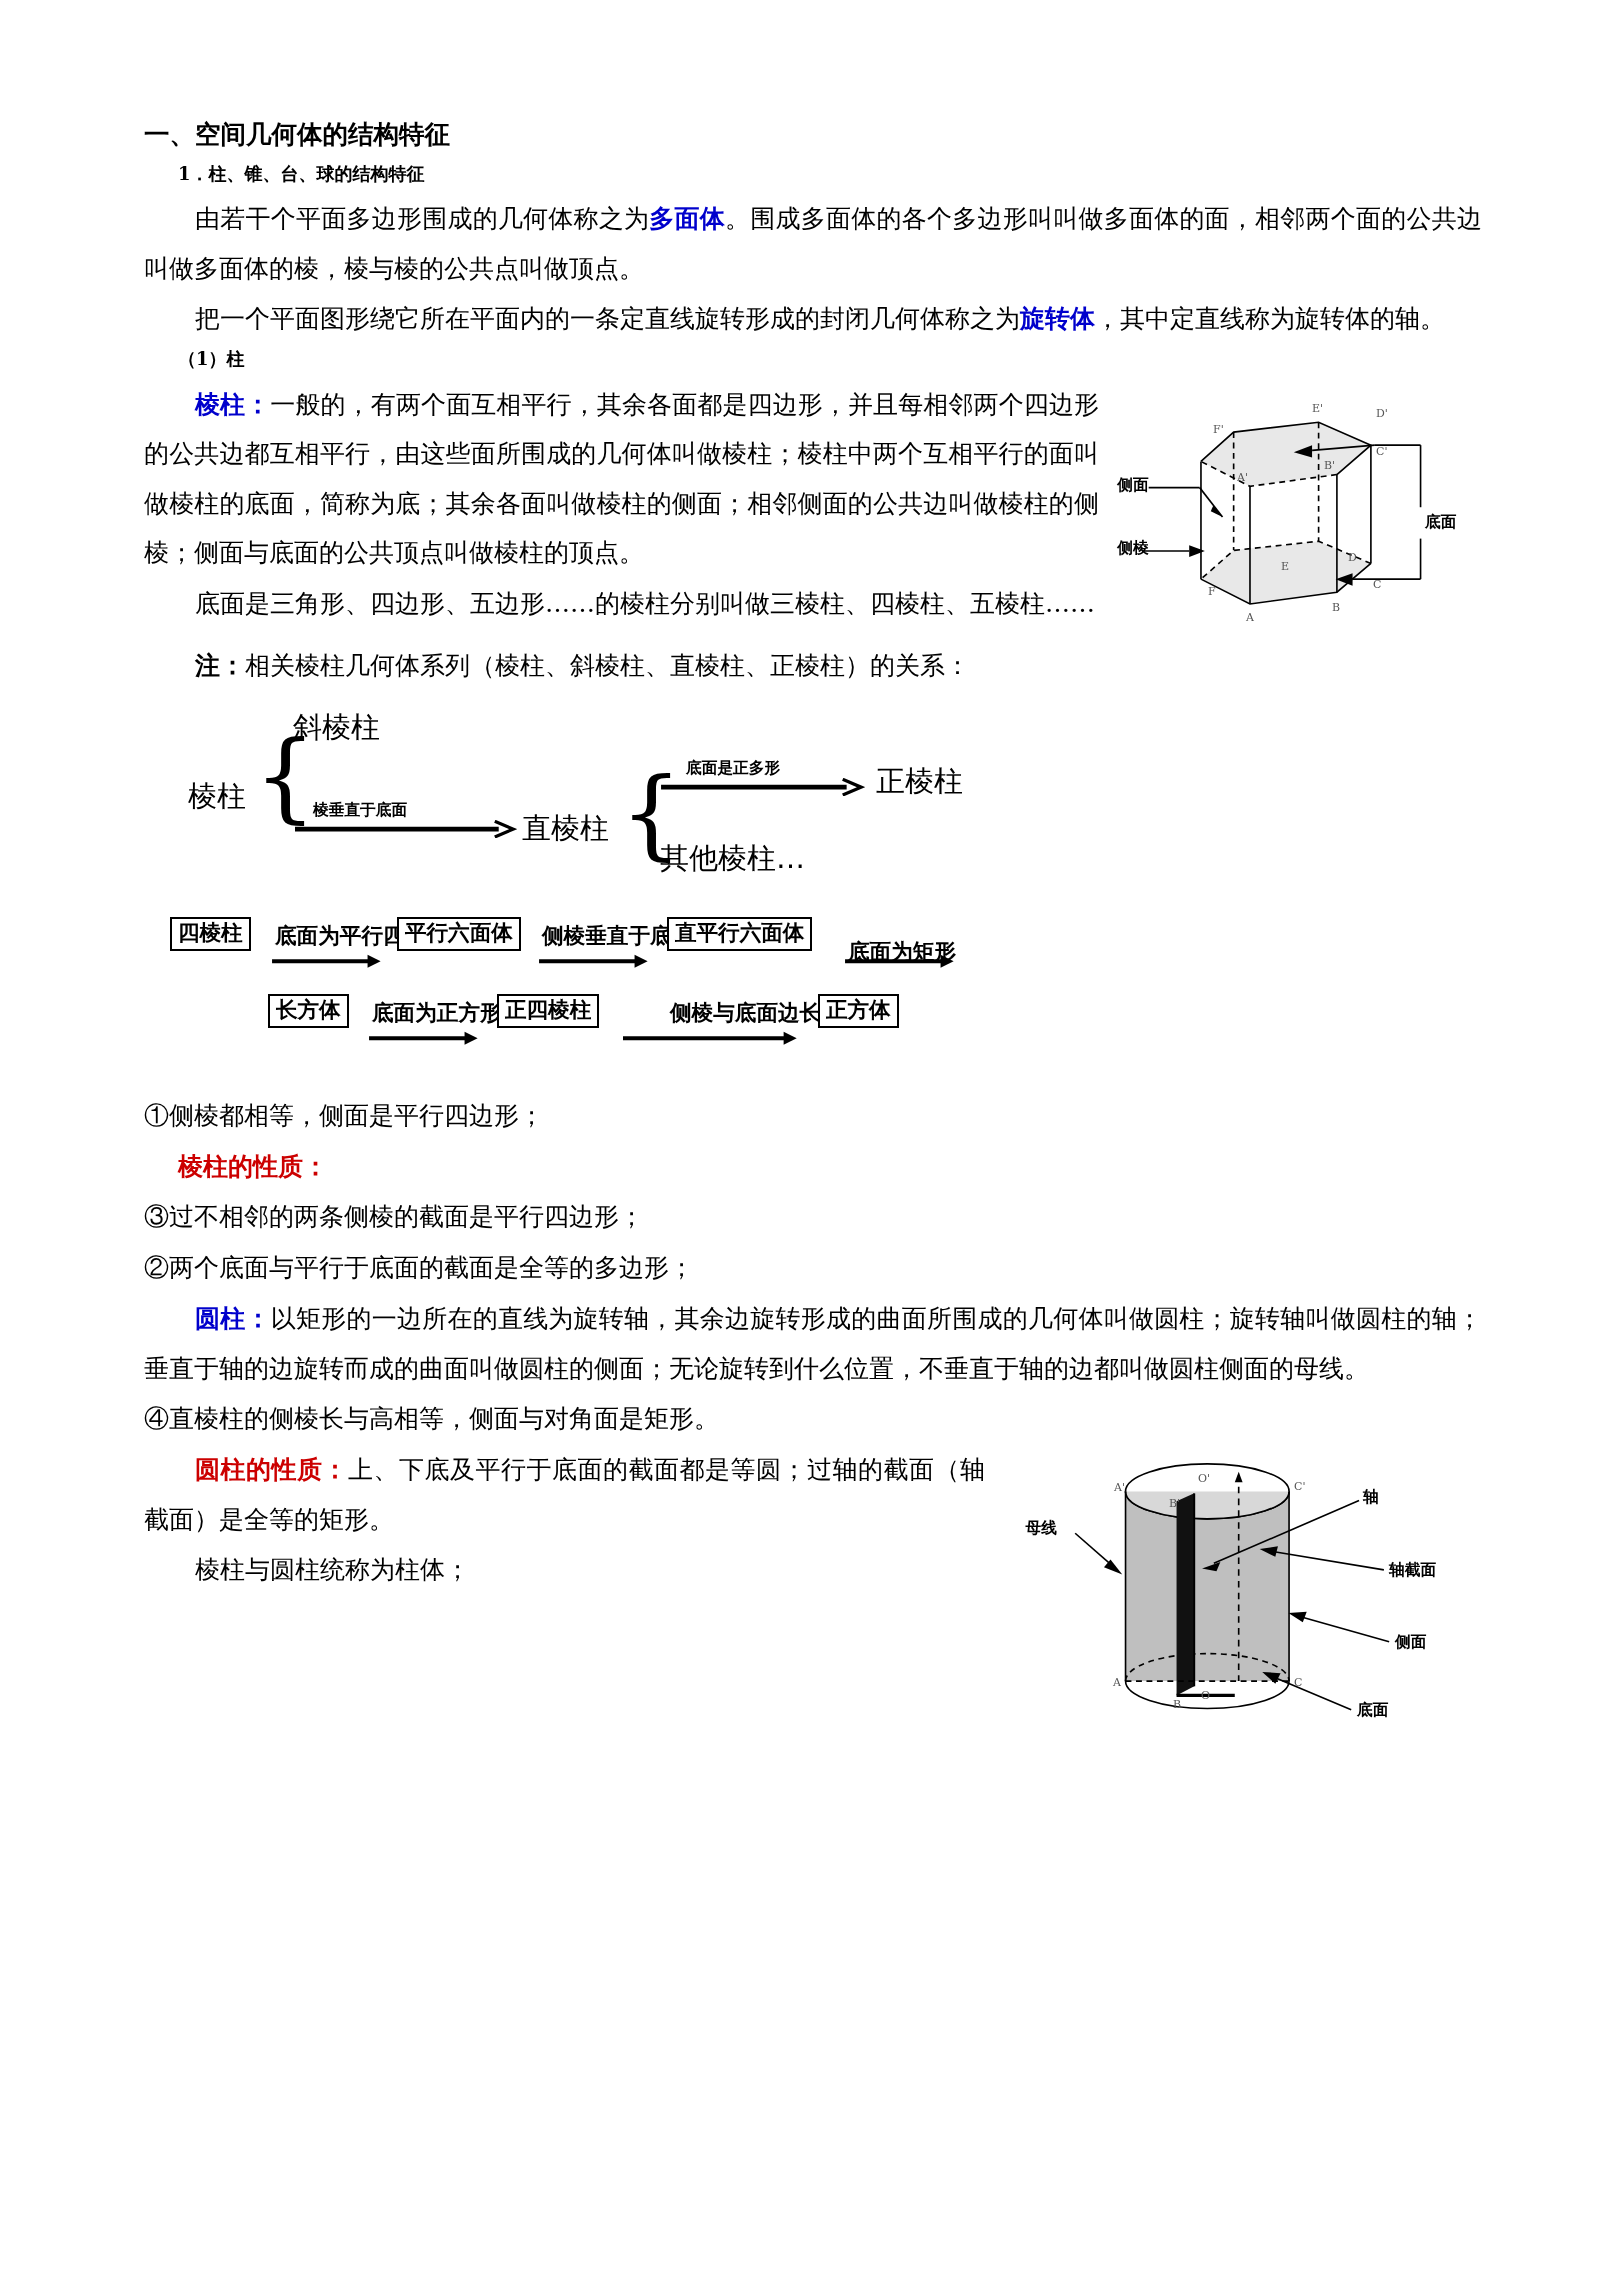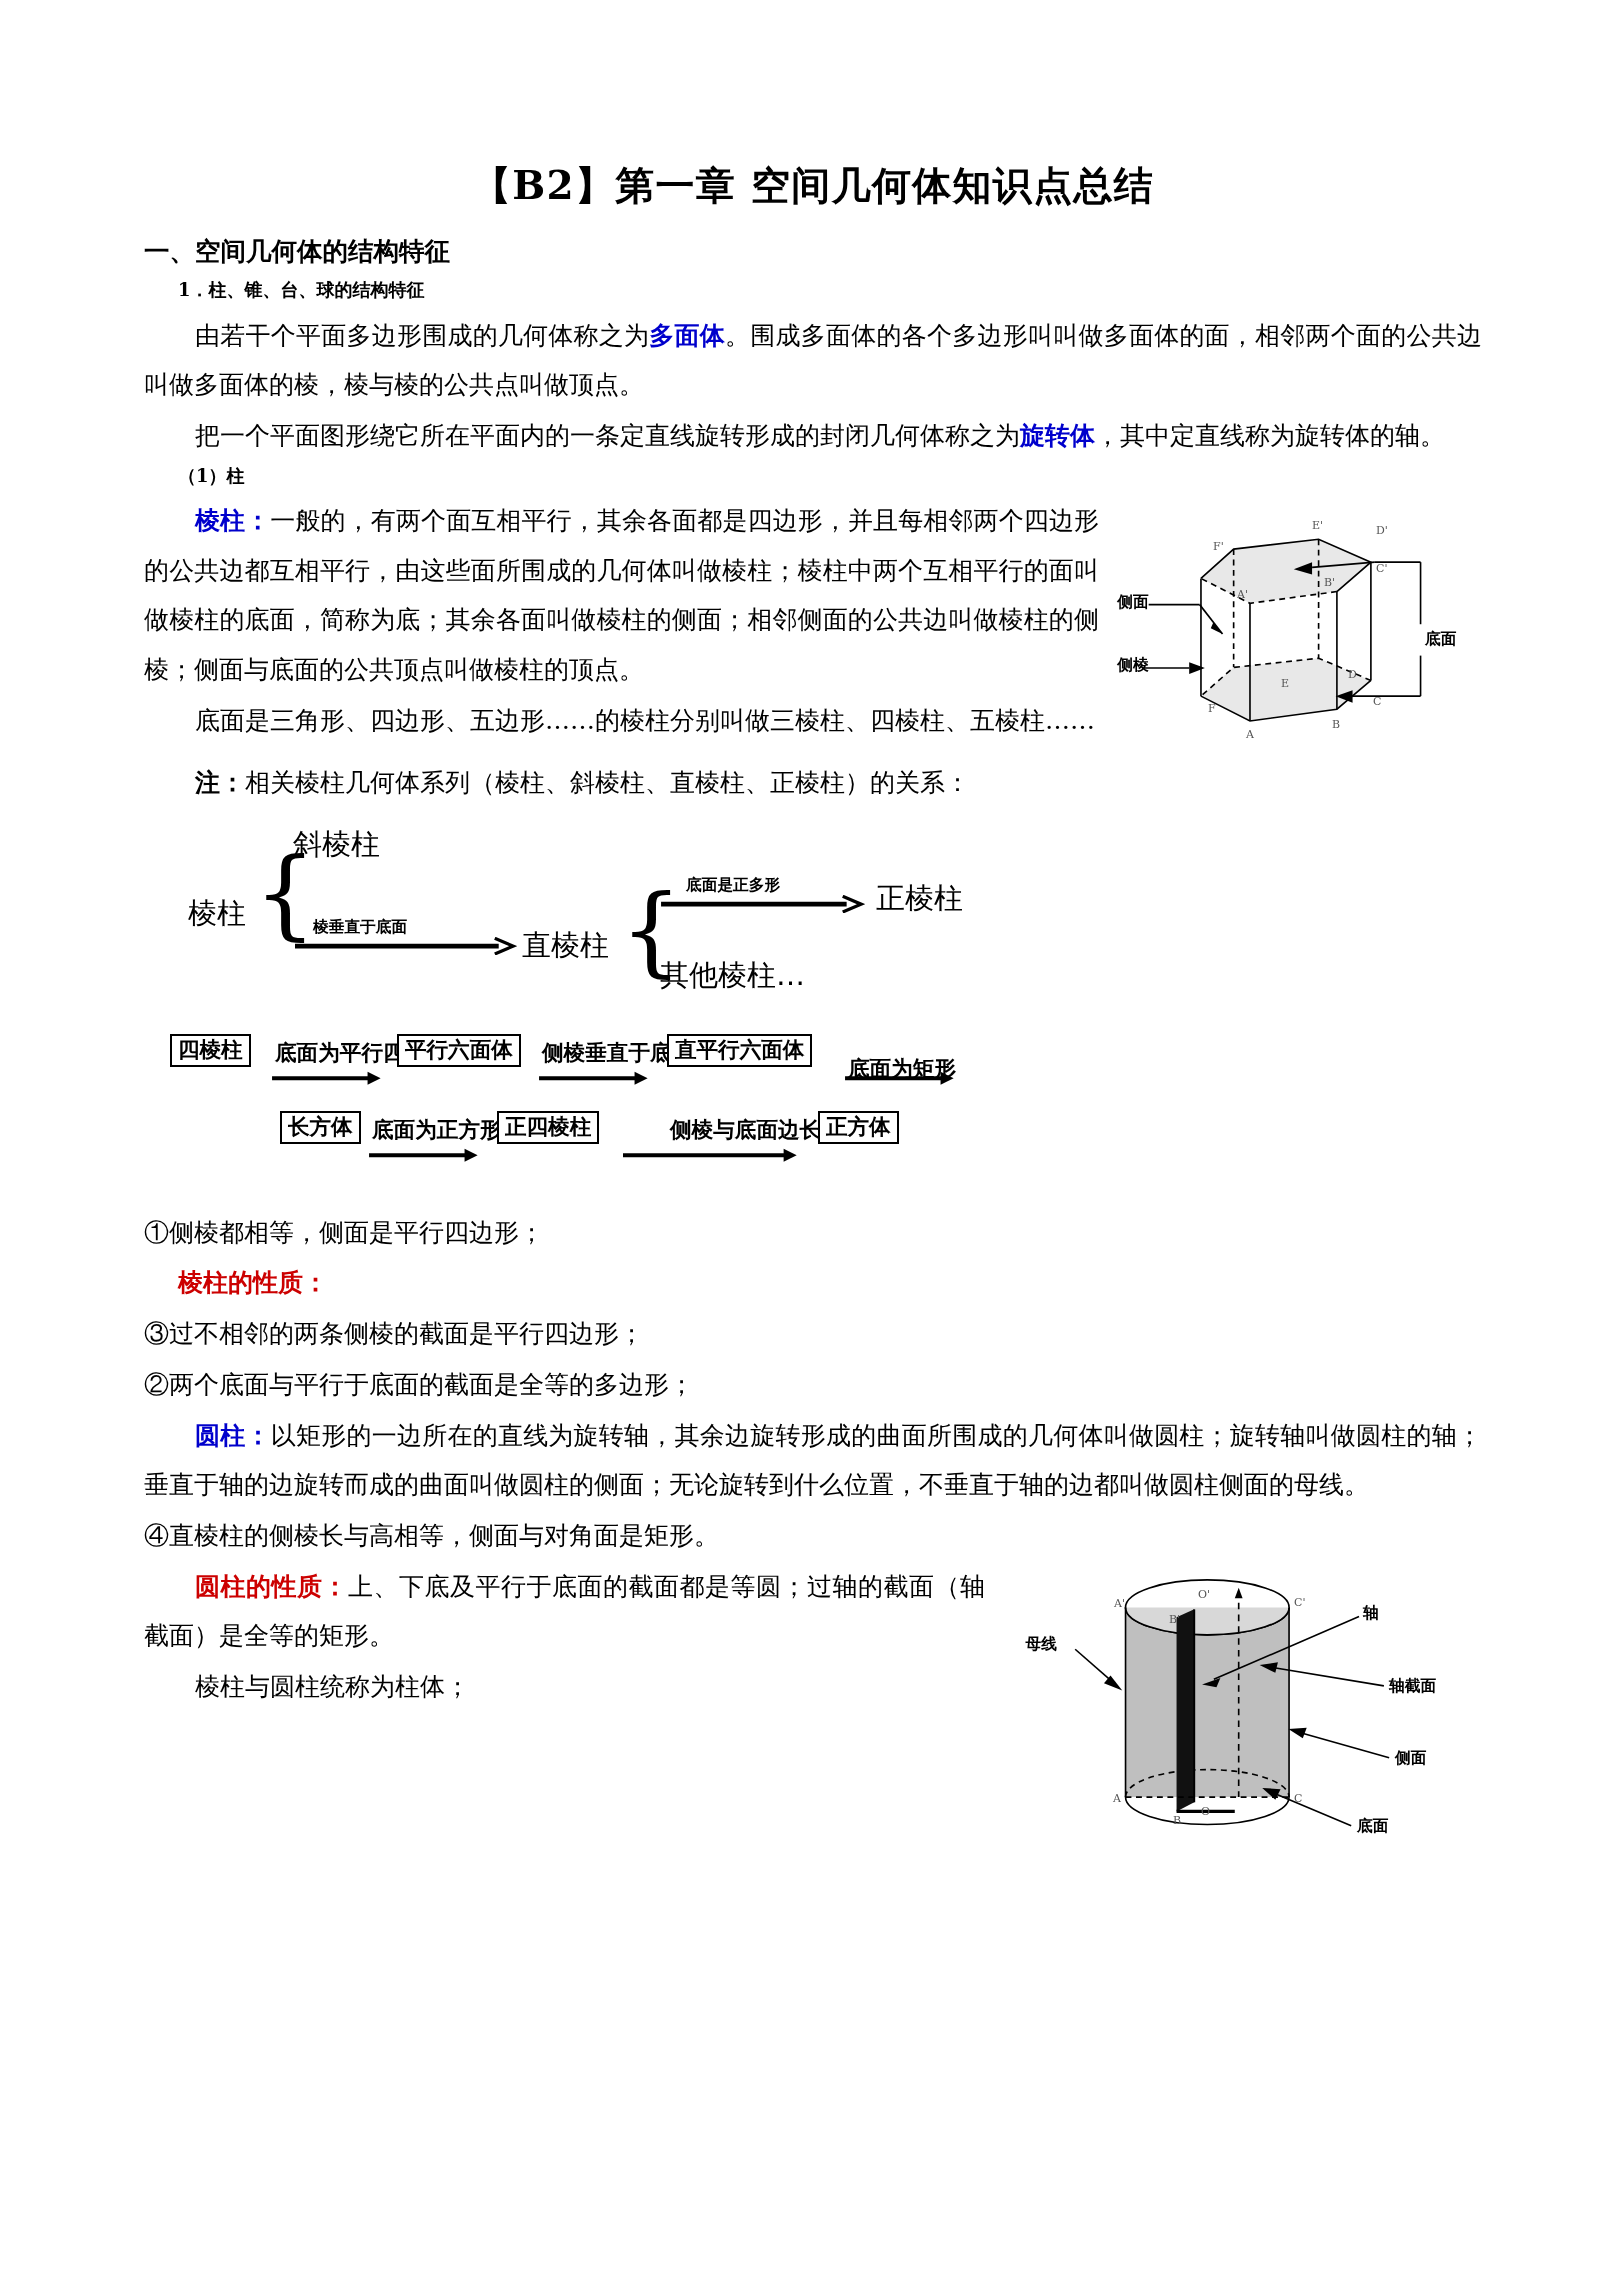--- a/index.html
+++ b/index.html
@@ -141,21 +141,20 @@
     color: #555;
     white-space: nowrap;
     line-height: 1;
   }
 </style>
 </head>
 <body>
 
 <div class="page">
 
-  <h1 class="doc-title">【B2】第一章 空间几何体知识点总结</h1>
 
   <div class="h-section">一、空间几何体的结构特征</div>
 
   <div class="h-sub">1．柱、锥、台、球的结构特征</div>
 
   <p class="body"><span>由若干个平面多边形围成的几何体称之为</span><span class="kw-blue">多面体</span><span>。围成多面体的各个多边形叫叫做多面体的面，相邻两个面的公共边叫做多面体的棱，棱与棱的公共点叫做顶点。</span></p>
 
   <p class="body"><span>把一个平面图形绕它所在平面内的一条定直线旋转形成的封闭几何体称之为</span><span class="kw-blue">旋转体</span><span>，其中定直线称为旋转体的轴。</span></p>
 
   <div class="h-sub">（1）柱</div>
@@ -281,21 +280,21 @@
     <span class="fl-lbl" style="left:704px; top:17px;margin-top:16px;">底面为矩形</span>
     <span class="fl-arrow" style="left:701px; top:46px;">
       <svg width="110" height="14.4" viewBox="0 0 168 22">
           <line x1="0" y1="11" x2="148" y2="11" stroke="#000" stroke-width="6"></line>
           <polygon points="146,1 166,11 146,21" fill="#000"></polygon>
         </svg>
     </span>
   </div>
 
   <div class="flow-block flow3">
-    <span class="fl-box" style="left:136px; top:9.2px;">长方体</span>
+    <span class="fl-box" style="left:124px; top:9.2px;">长方体</span>
     <span class="fl-lbl" style="left:228px; top:17px;">底面为正方形</span>
     <span class="fl-arrow" style="left:225px; top:46px;">
       <svg width="110" height="14.4" viewBox="0 0 168 22">
           <line x1="0" y1="11" x2="148" y2="11" stroke="#000" stroke-width="6"></line>
           <polygon points="146,1 166,11 146,21" fill="#000"></polygon>
         </svg>
     </span>
 
     <span class="fl-box" style="left:353px; top:9.2px;">正四棱柱</span>
     <span class="fl-lbl" style="left:482px; top:17px;margin-left:44px;">侧棱与底面边长相等</span>

